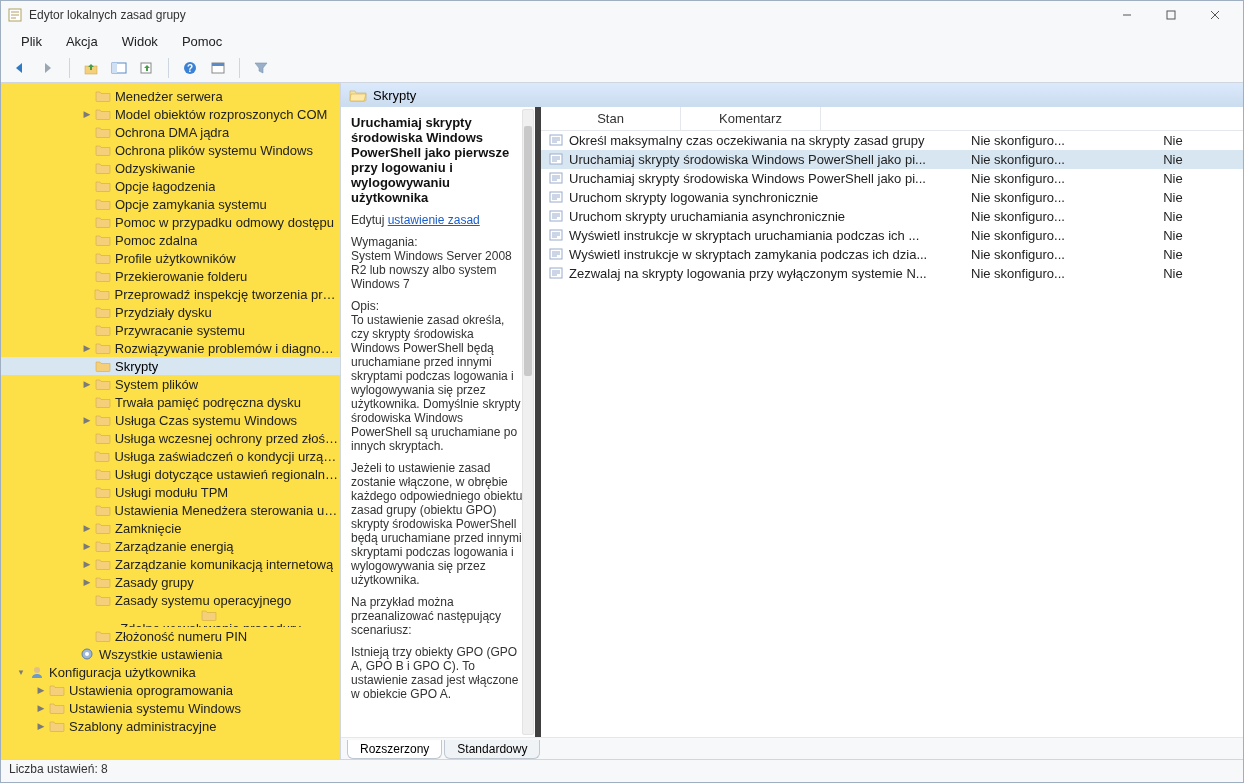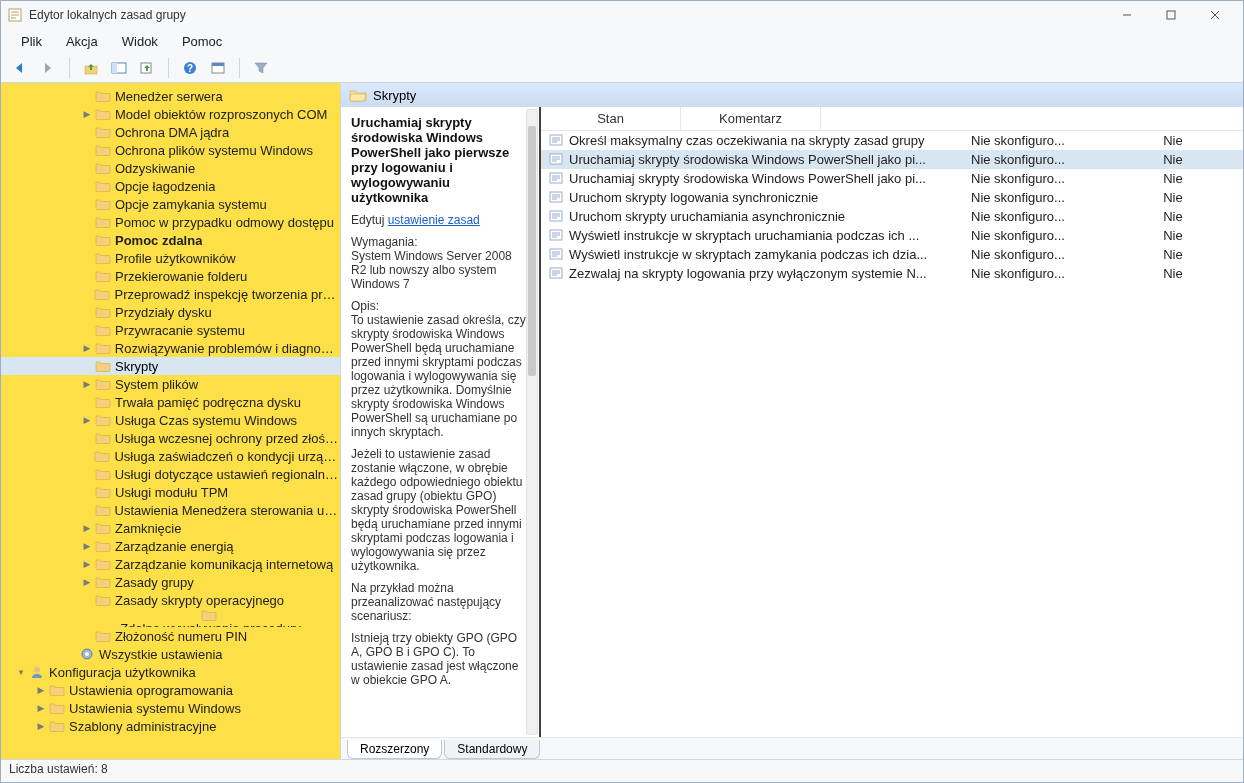--- a/index.html
+++ b/index.html
@@ -33,21 +33,21 @@
   .tree .node.selected { background: #d8e6f2; }
   .tree .node.selected .lbl { color: #000; }
   .tree .lbl { overflow: hidden; text-overflow: ellipsis; }
 
   
   .right-panel { flex: 1; background: #fff; display: flex; flex-direction: column; min-width: 0; }
   .crumb { height: 24px; display: flex; align-items: center; gap: 6px; padding: 2px 8px; background: linear-gradient(#dbe9fb, #cbdcef); font-size: 13px; }
   .crumb .fold { width: 18px; height: 14px; }
 
   .right-body { flex: 1; display: flex; min-height: 0; }
-  .detail { width: 200px; border-right: 2px solid #404040; padding: 8px 10px; font-size: 12px; color: #333; overflow-y: auto; position: relative; }
+  .detail { width: 200px; border-right: 6px solid #404040; padding: 8px 10px; font-size: 12px; color: #333; overflow-y: auto; position: relative; }
   .detail .title { font-weight: bold; font-size: 13px; margin-bottom: 8px; color: #111; }
   .detail .link { color: #1a5dc8; text-decoration: underline; cursor: pointer; }
   .detail .sect { margin-top: 8px; }
   .detail-scrollbar { position:absolute; right:1px; top:2px; bottom:2px; width:12px; background:#f0f0f0; border:1px solid #e3e3e3; border-radius:2px; display:flex; flex-direction:column; }
   .detail-scrollbar .thumb { margin:16px 1px 0 1px; flex:0 0 250px; background:#c9c9c9; border-radius:2px; }
 
   .list { flex: 1; display: flex; flex-direction: column; min-width: 0; }
   .list-head { display: flex; height: 24px; font-size: 13px; color: #333; border-bottom: 1px solid #e4e8ed; }
   .list-head .col { padding: 4px 8px; border-right: 1px solid #e4e8ed; display: flex; align-items: center; }
   .list-head .col.sort .caret { margin-left: auto; font-size: 9px; color: #888; }
@@ -237,21 +237,21 @@
             </div>
             <div class="node" style="padding-left: 80px;">
               <span class="arrow"></span>
               <span class="fold">
                 <svg width="16" height="12" viewBox="0 0 16 12">
                   <path d="M1 2h4l1 1.5h9v7a1 1 0 0 1-1 1H2a1 1 0 0 1-1-1z" class="svg-folder"></path>
                 </svg>
               </span>
               <span class="lbl">Pomoc w przypadku odmowy dostępu</span>
             </div>
-            <div class="node" style="padding-left: 80px; font-weight: bold;">
+            <div class="node" style="padding-left: 80px;">
               <span class="arrow"></span>
               <span class="fold">
                 <svg width="16" height="12" viewBox="0 0 16 12">
                   <path d="M1 2h4l1 1.5h9v7a1 1 0 0 1-1 1H2a1 1 0 0 1-1-1z" class="svg-folder"></path>
                 </svg>
               </span>
               <span class="lbl">Pomoc zdalna</span>
             </div>
             <div class="node" style="padding-left: 80px;">
               <span class="arrow"></span>
@@ -424,21 +424,21 @@
               </span>
               <span class="lbl">Zasady grupy</span>
             </div>
             <div class="node" style="padding-left: 80px;">
               <span class="arrow"></span>
               <span class="fold">
                 <svg width="16" height="12" viewBox="0 0 16 12">
                   <path d="M1 2h4l1 1.5h9v7a1 1 0 0 1-1 1H2a1 1 0 0 1-1-1z" class="svg-folder"></path>
                 </svg>
               </span>
-              <span class="lbl">Zasady skrypty operacyjnego</span>
+              <span class="lbl">Zasady systemu operacyjnego</span>
             </div>
             <div class="node" style="padding-left: 80px; flex-direction: column;">
               <span class="arrow"></span>
               <span class="fold">
                 <svg width="16" height="12" viewBox="0 0 16 12">
                   <path d="M1 2h4l1 1.5h9v7a1 1 0 0 1-1 1H2a1 1 0 0 1-1-1z" class="svg-folder"></path>
                 </svg>
               </span>
               <span class="lbl">Zdalne wywoływanie procedury</span>
             </div>

